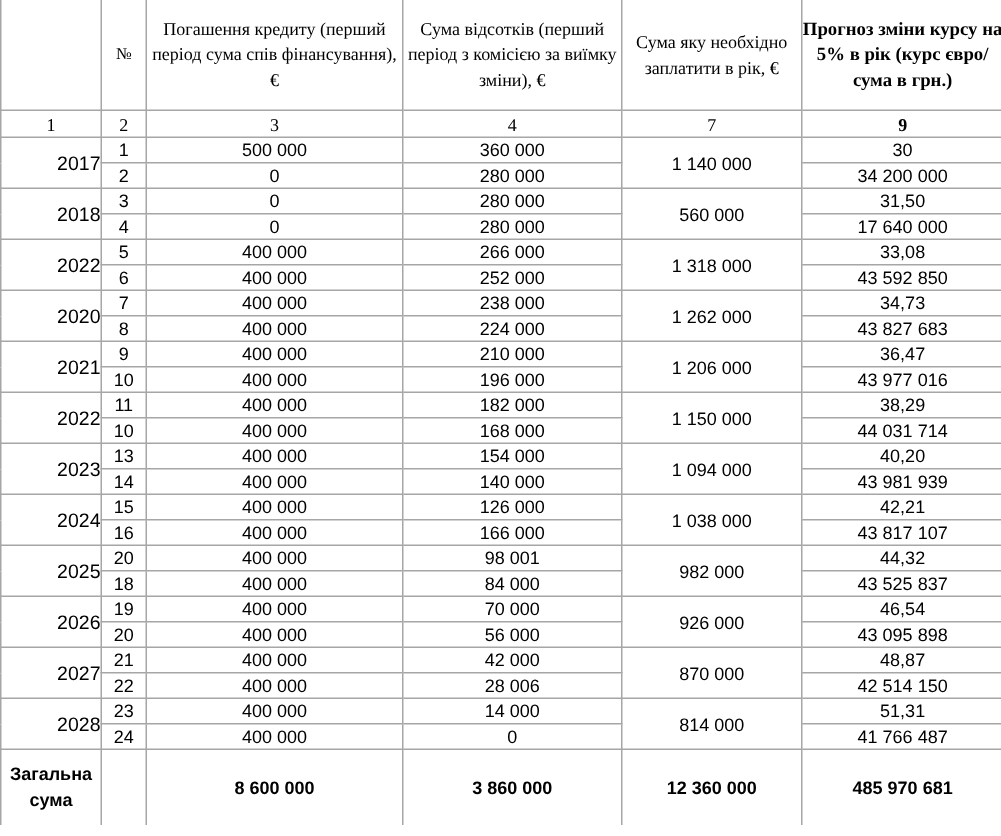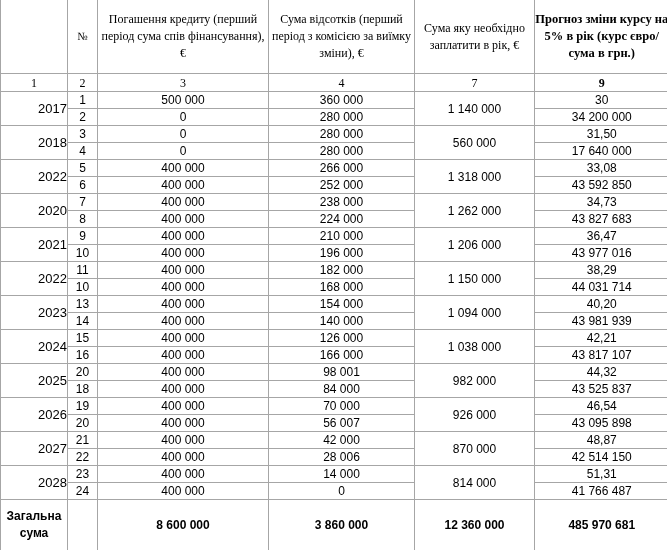--- a/index.html
+++ b/index.html
@@ -215,21 +215,21 @@
         <td class="year" rowspan="2">2026</td>
         <td>19</td>
         <td>400 000</td>
         <td>70 000</td>
         <td rowspan="2">926 000</td>
         <td class="lastcol">46,54</td>
       </tr>
       <tr class="data">
         <td>20</td>
         <td>400 000</td>
-        <td>56 007</td>
+        <td>56 000</td>
         <td class="lastcol">43 095 898</td>
       </tr>
       <tr class="data">
         <td class="year" rowspan="2">2027</td>
         <td>21</td>
         <td>400 000</td>
         <td>42 000</td>
         <td rowspan="2">870 000</td>
         <td class="lastcol">48,87</td>
       </tr>

